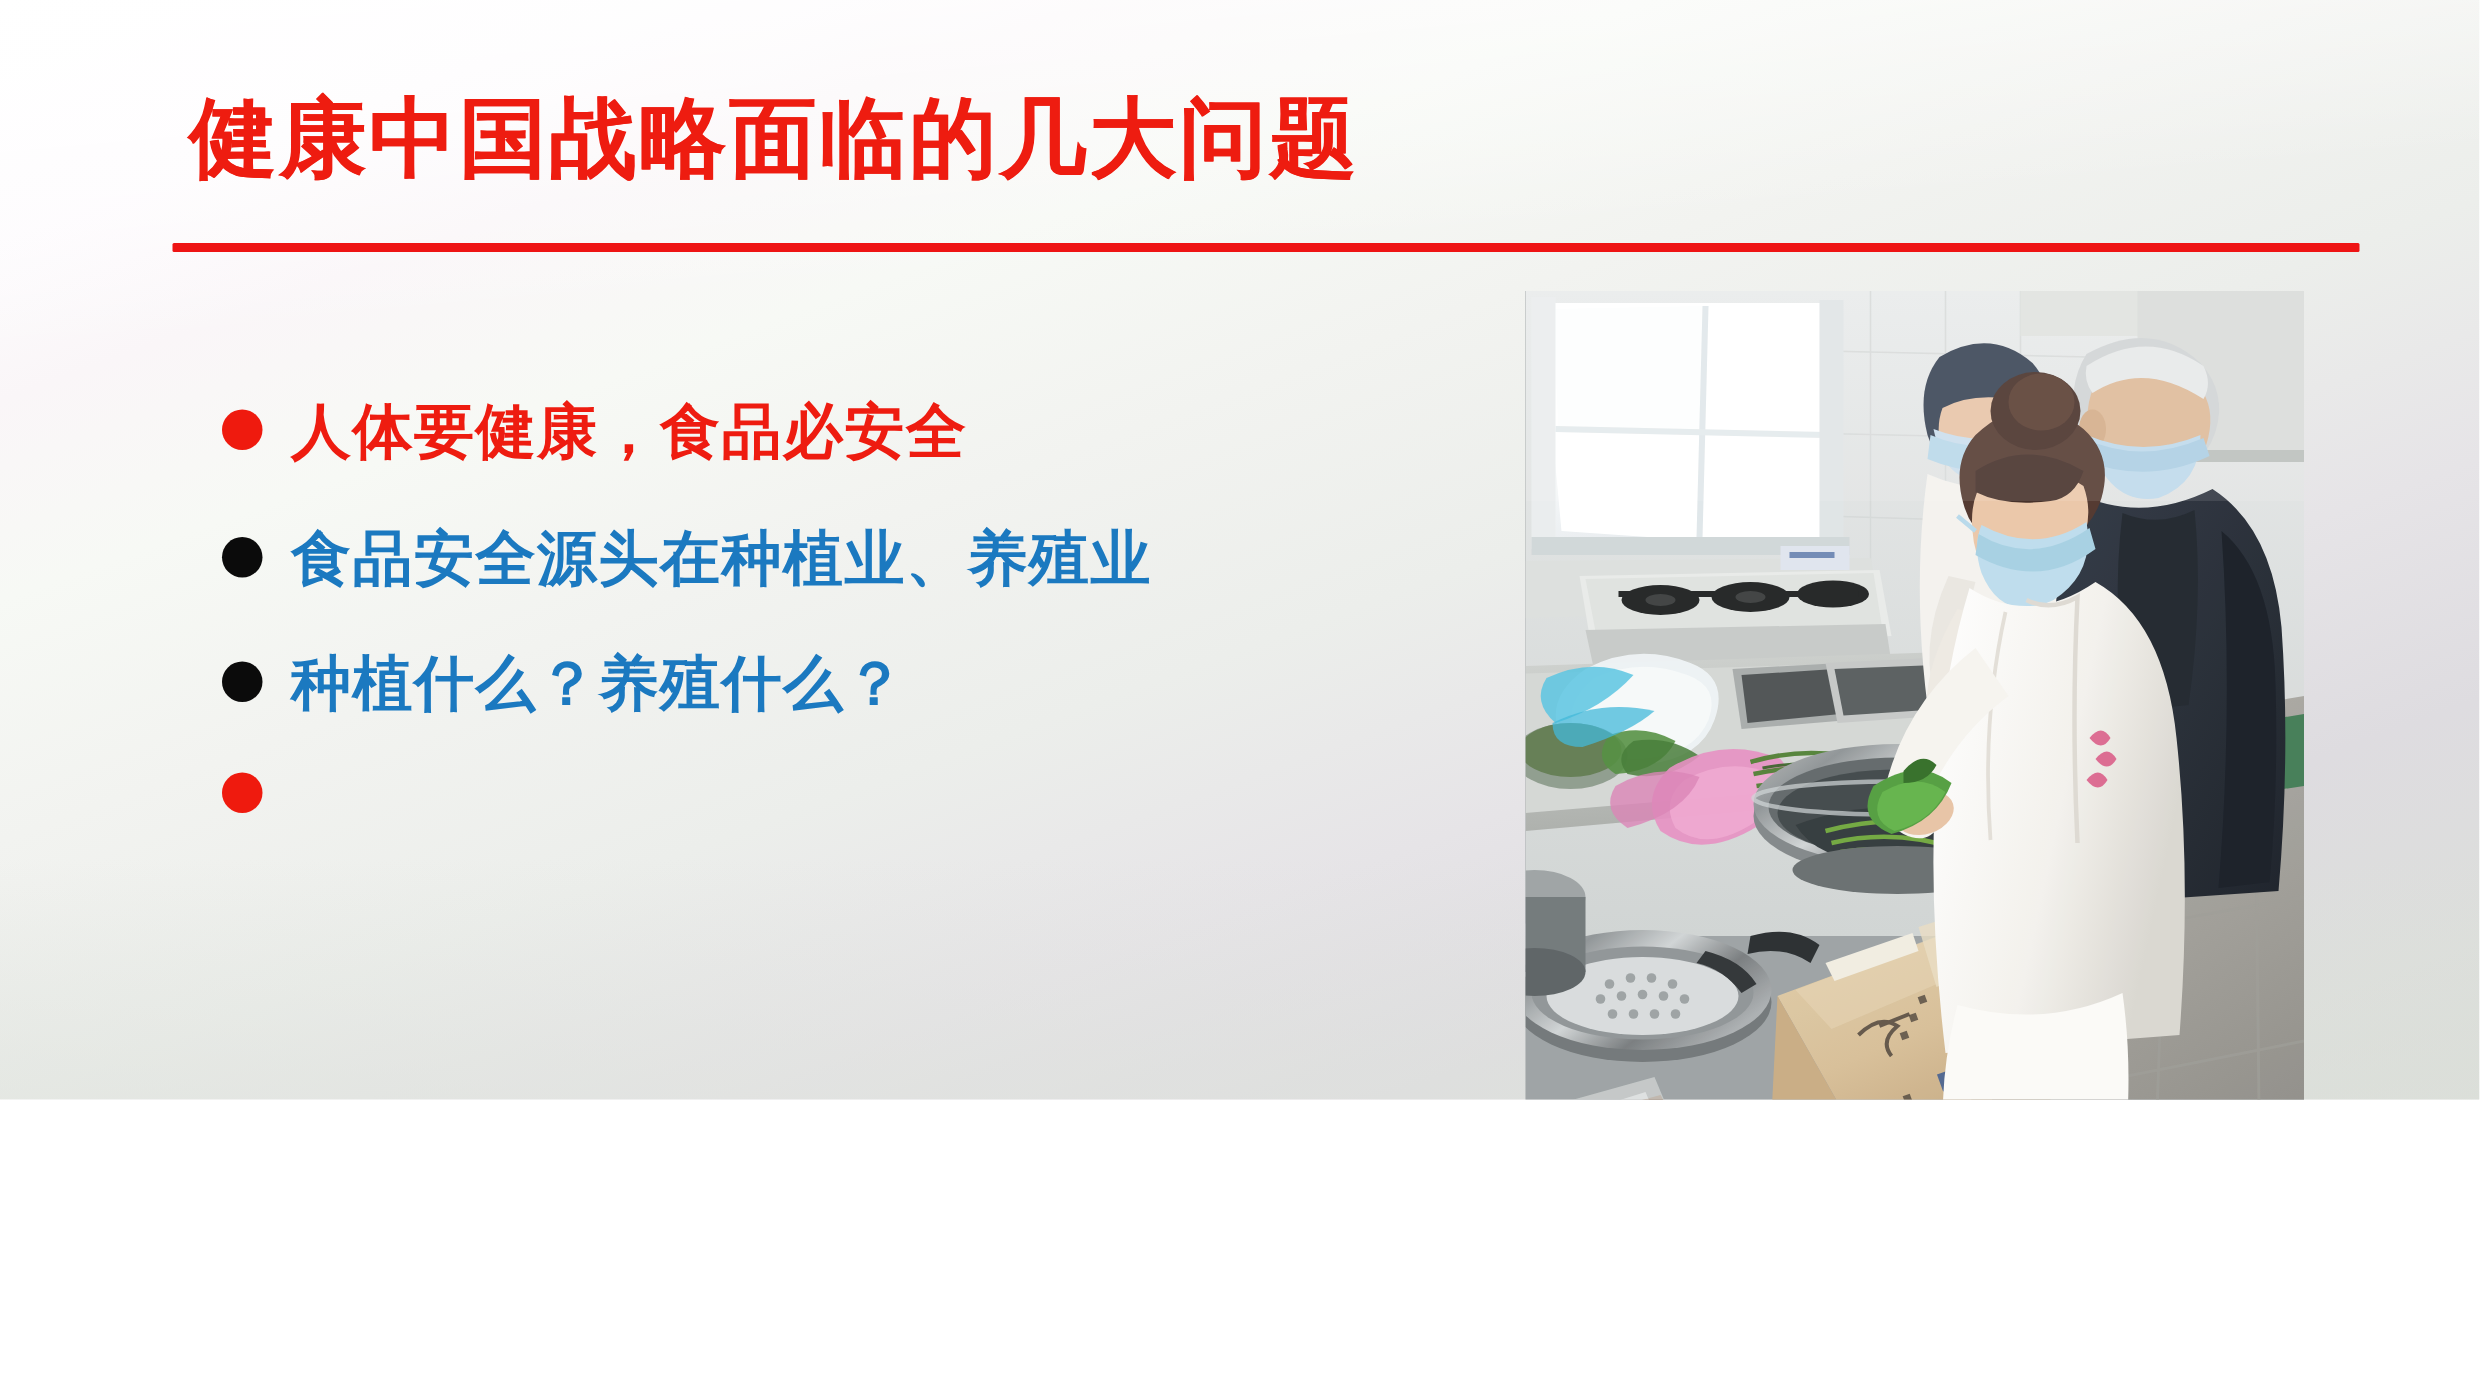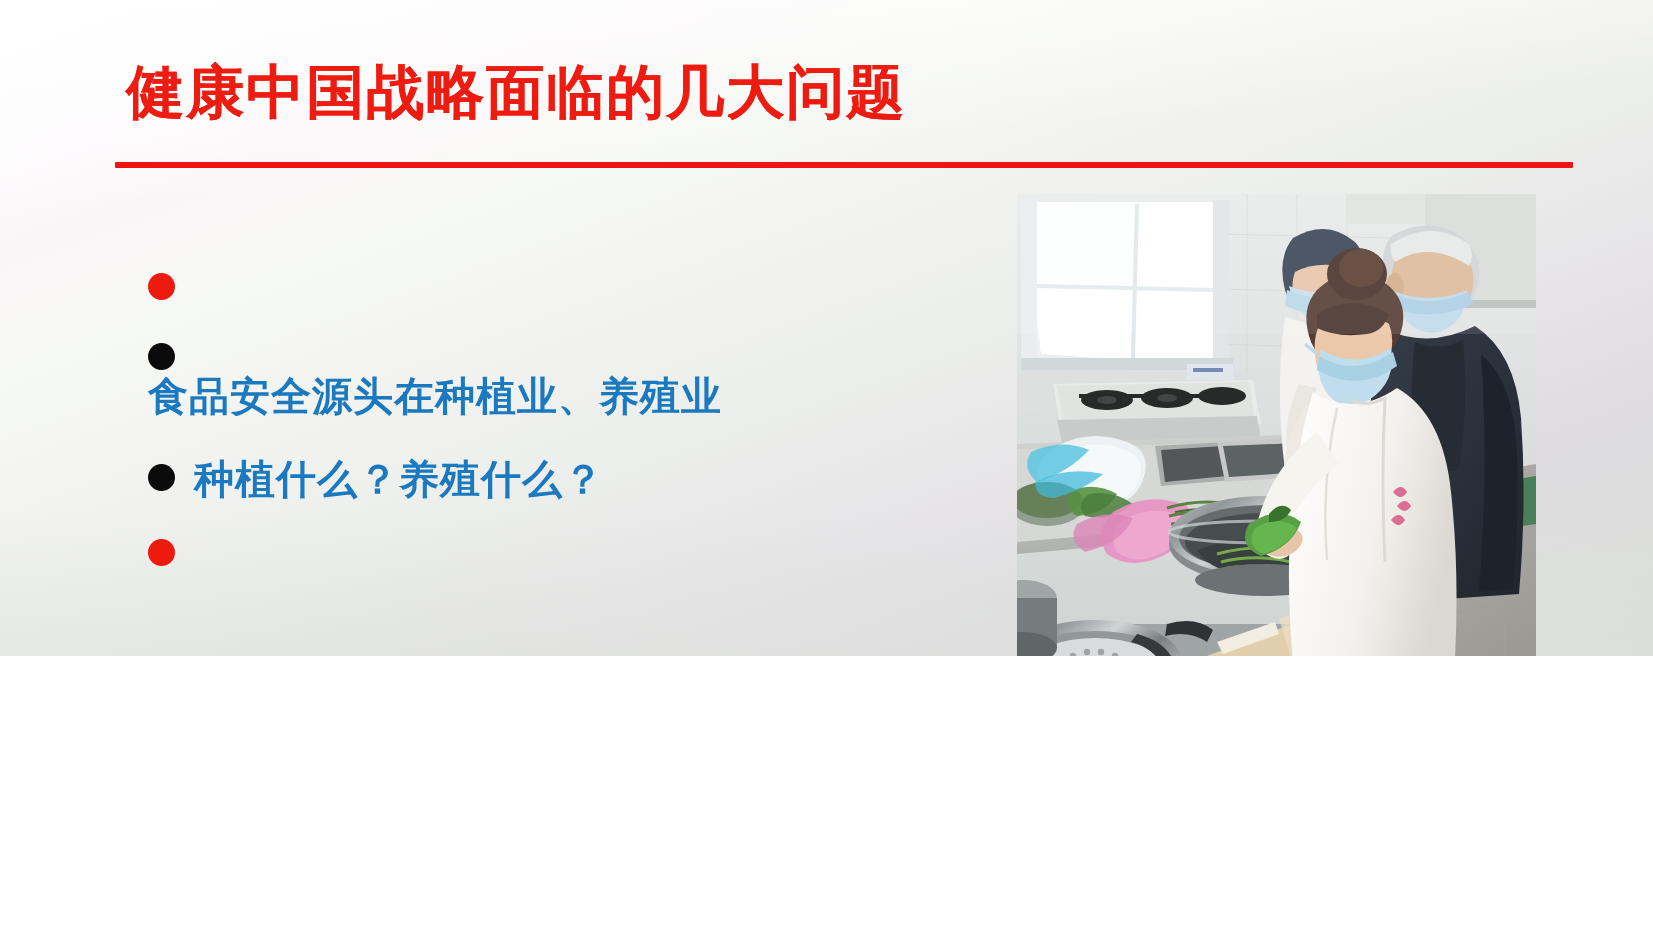--- a/index.html
+++ b/index.html
@@ -9,21 +9,21 @@
   body {
     width: 1653px;
     height: 929px;
     overflow: hidden;
     font-family: "DejaVu Sans", "Liberation Sans", sans-serif;
   }
 
   #slide {
     position: relative;
     width: 1653px;
-    height: 656px;
+    height: 733px;
     background:
       linear-gradient(160deg,
         #ffffff 0%,
         #fdfbfd 12%,
         #faf6f8 20%,
         #f7f9f5 30%,
         #f2f3f0 42%,
         #eceeeb 55%,
         #e6e4e7 68%,
         #dedce0 80%,
@@ -97,21 +97,21 @@
     font-weight: bold;
     line-height: 1.32;
     letter-spacing: 1px;
     white-space: pre-line;
   }
   .bullet-text.red  { color: #ee1c10; }
   .bullet-text.blue { color: #1b79c0; }
 
   
   #bullet-0 { margin-bottom: 32px; }
-  #bullet-1 { margin-bottom: 30px; flex-direction: column; }
+  #bullet-1 { margin-bottom: 30px; }
   #bullet-2 { }
   #bullet-3 .bullet-text { text-indent: 0; }
 
   
   .photo {
     position: absolute;
     left: 1017px;
     top: 194px;
     width: 519px;
     height: 630px;
@@ -126,20 +126,21 @@
 <div id="slide">
 
   <div class="title">健康中国战略面临的几大问题</div>
 
   <div class="title-rule"></div>
 
   <div class="bullets">
 
     <div class="bullet-row" id="bullet-0">
       <span class="bullet-dot red"></span>
+      <span class="bullet-text red">人体要健康，食品必安全</span>
     </div>
 
     <div class="bullet-row" id="bullet-1">
       <span class="bullet-dot black"></span>
       <span class="bullet-text blue">食品安全源头在种植业、养殖业</span>
     </div>
 
     <div class="bullet-row" id="bullet-2">
       <span class="bullet-dot black"></span>
       <span class="bullet-text blue">种植什么？养殖什么？</span>

